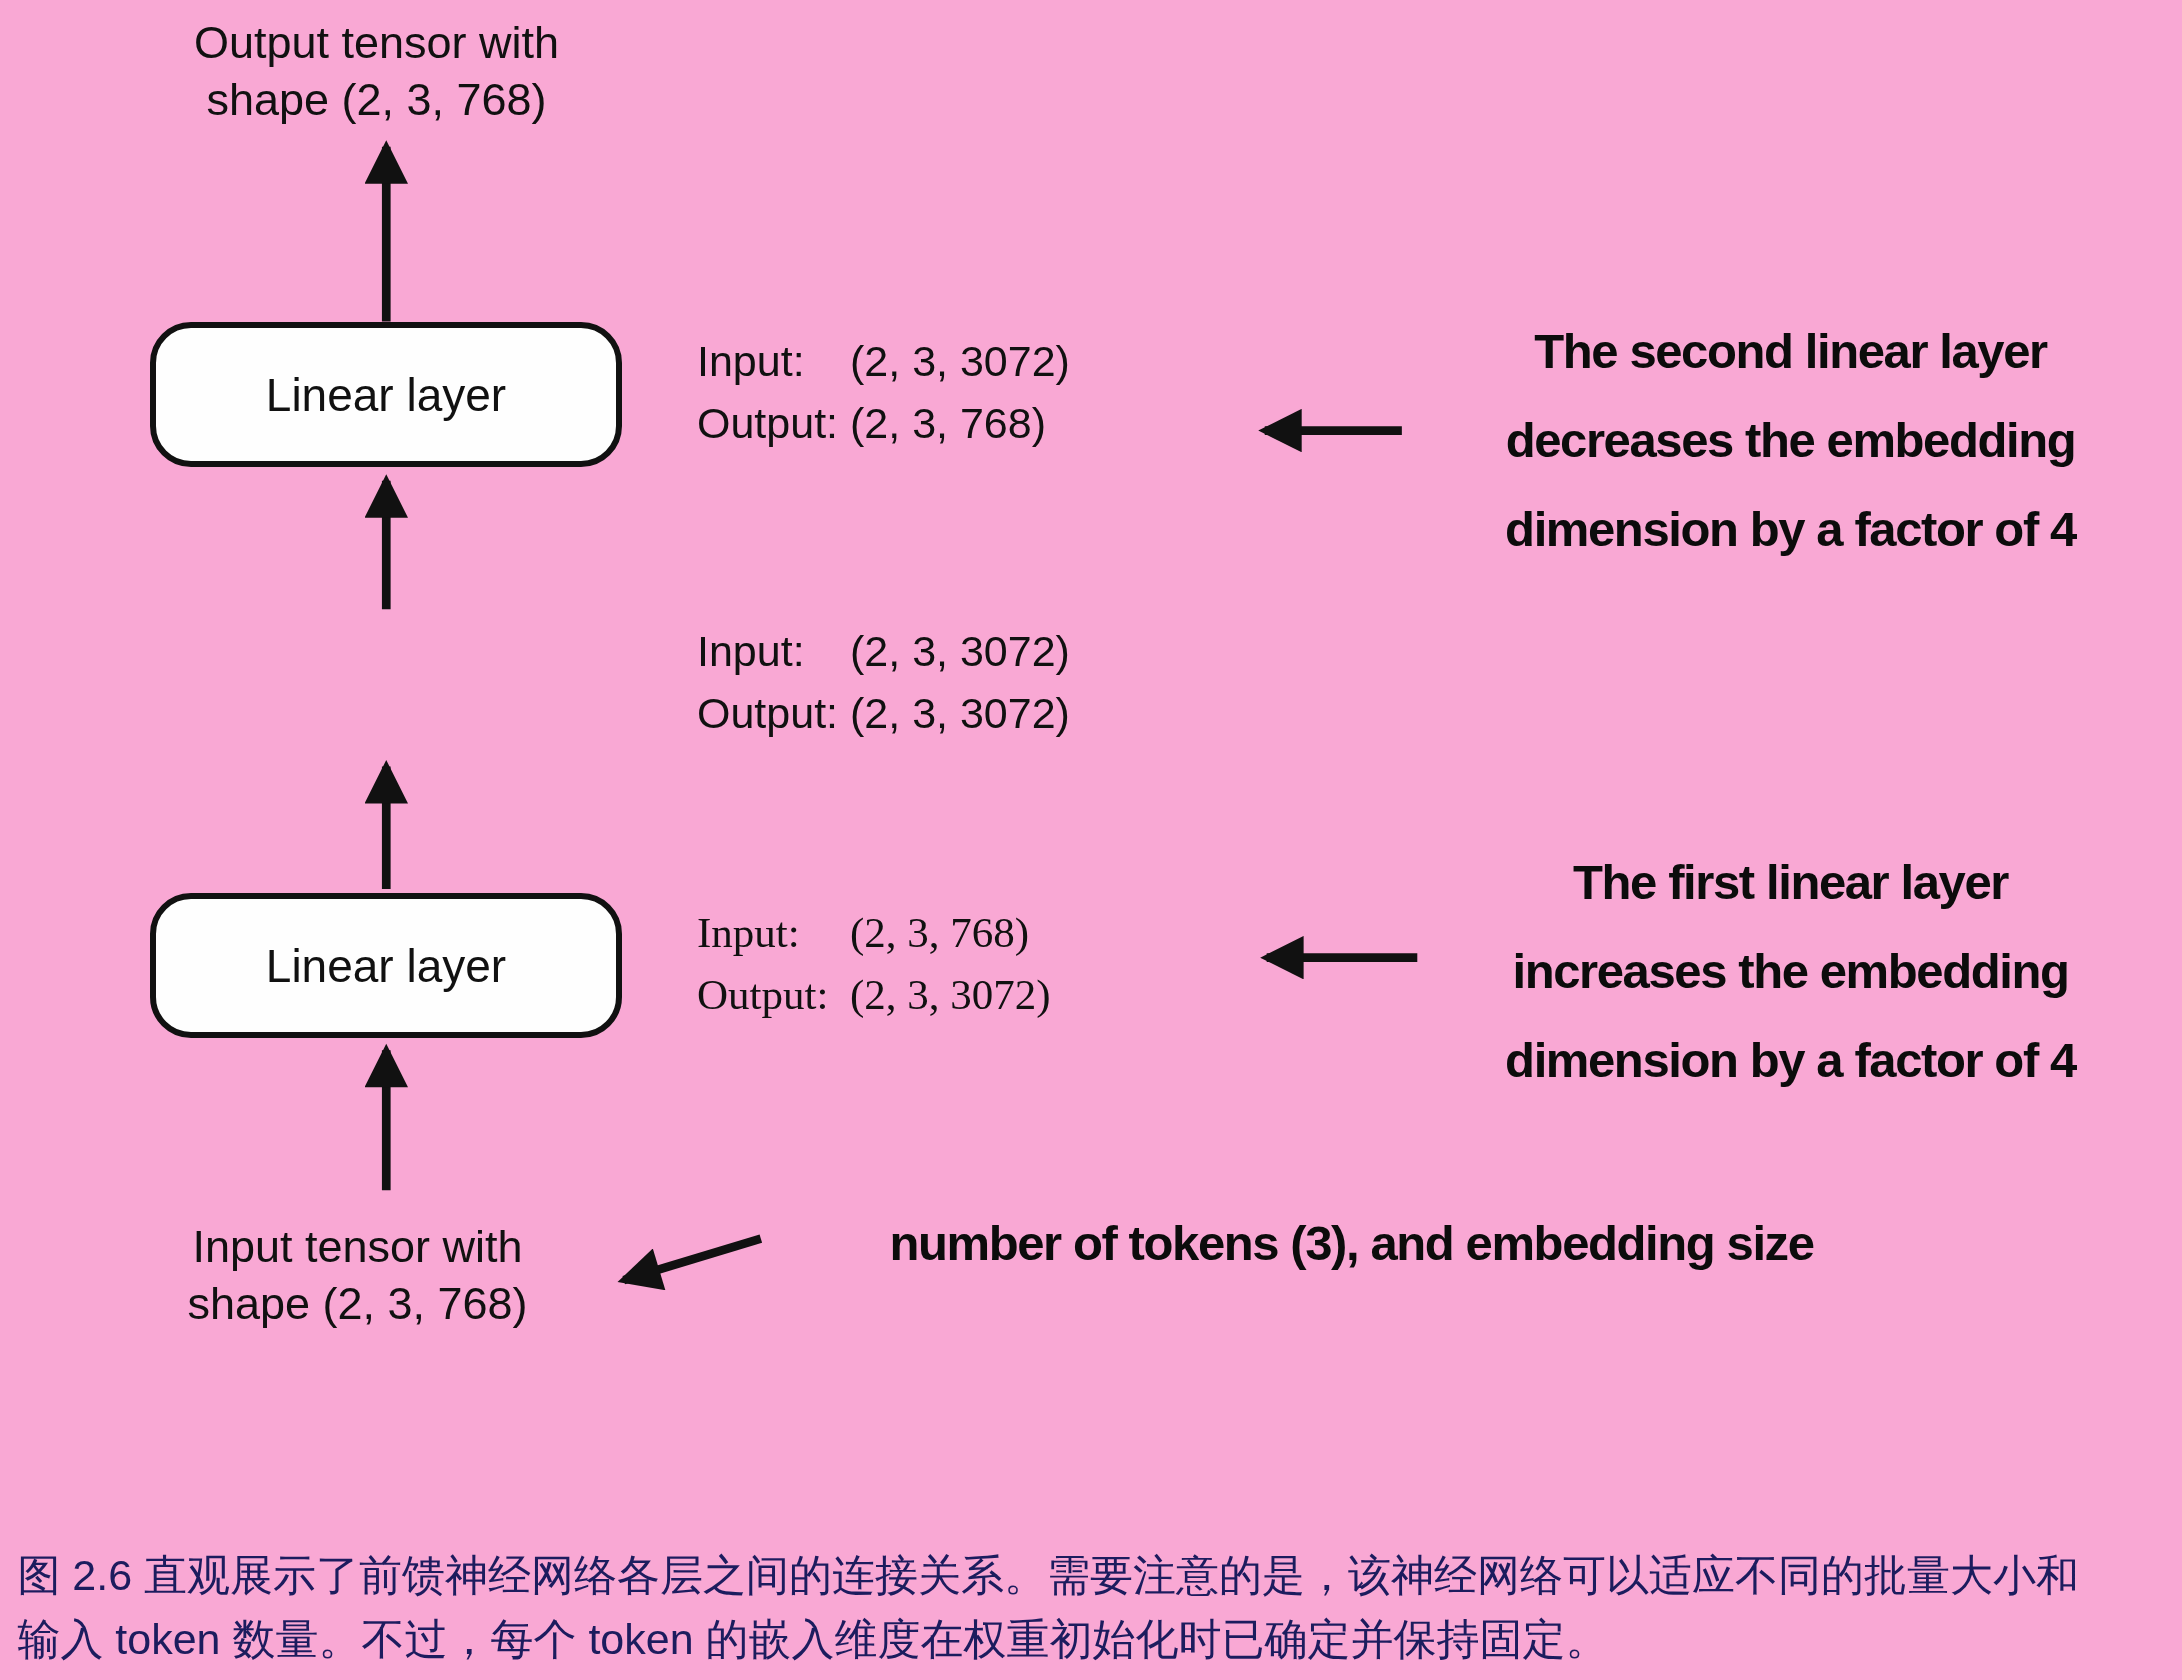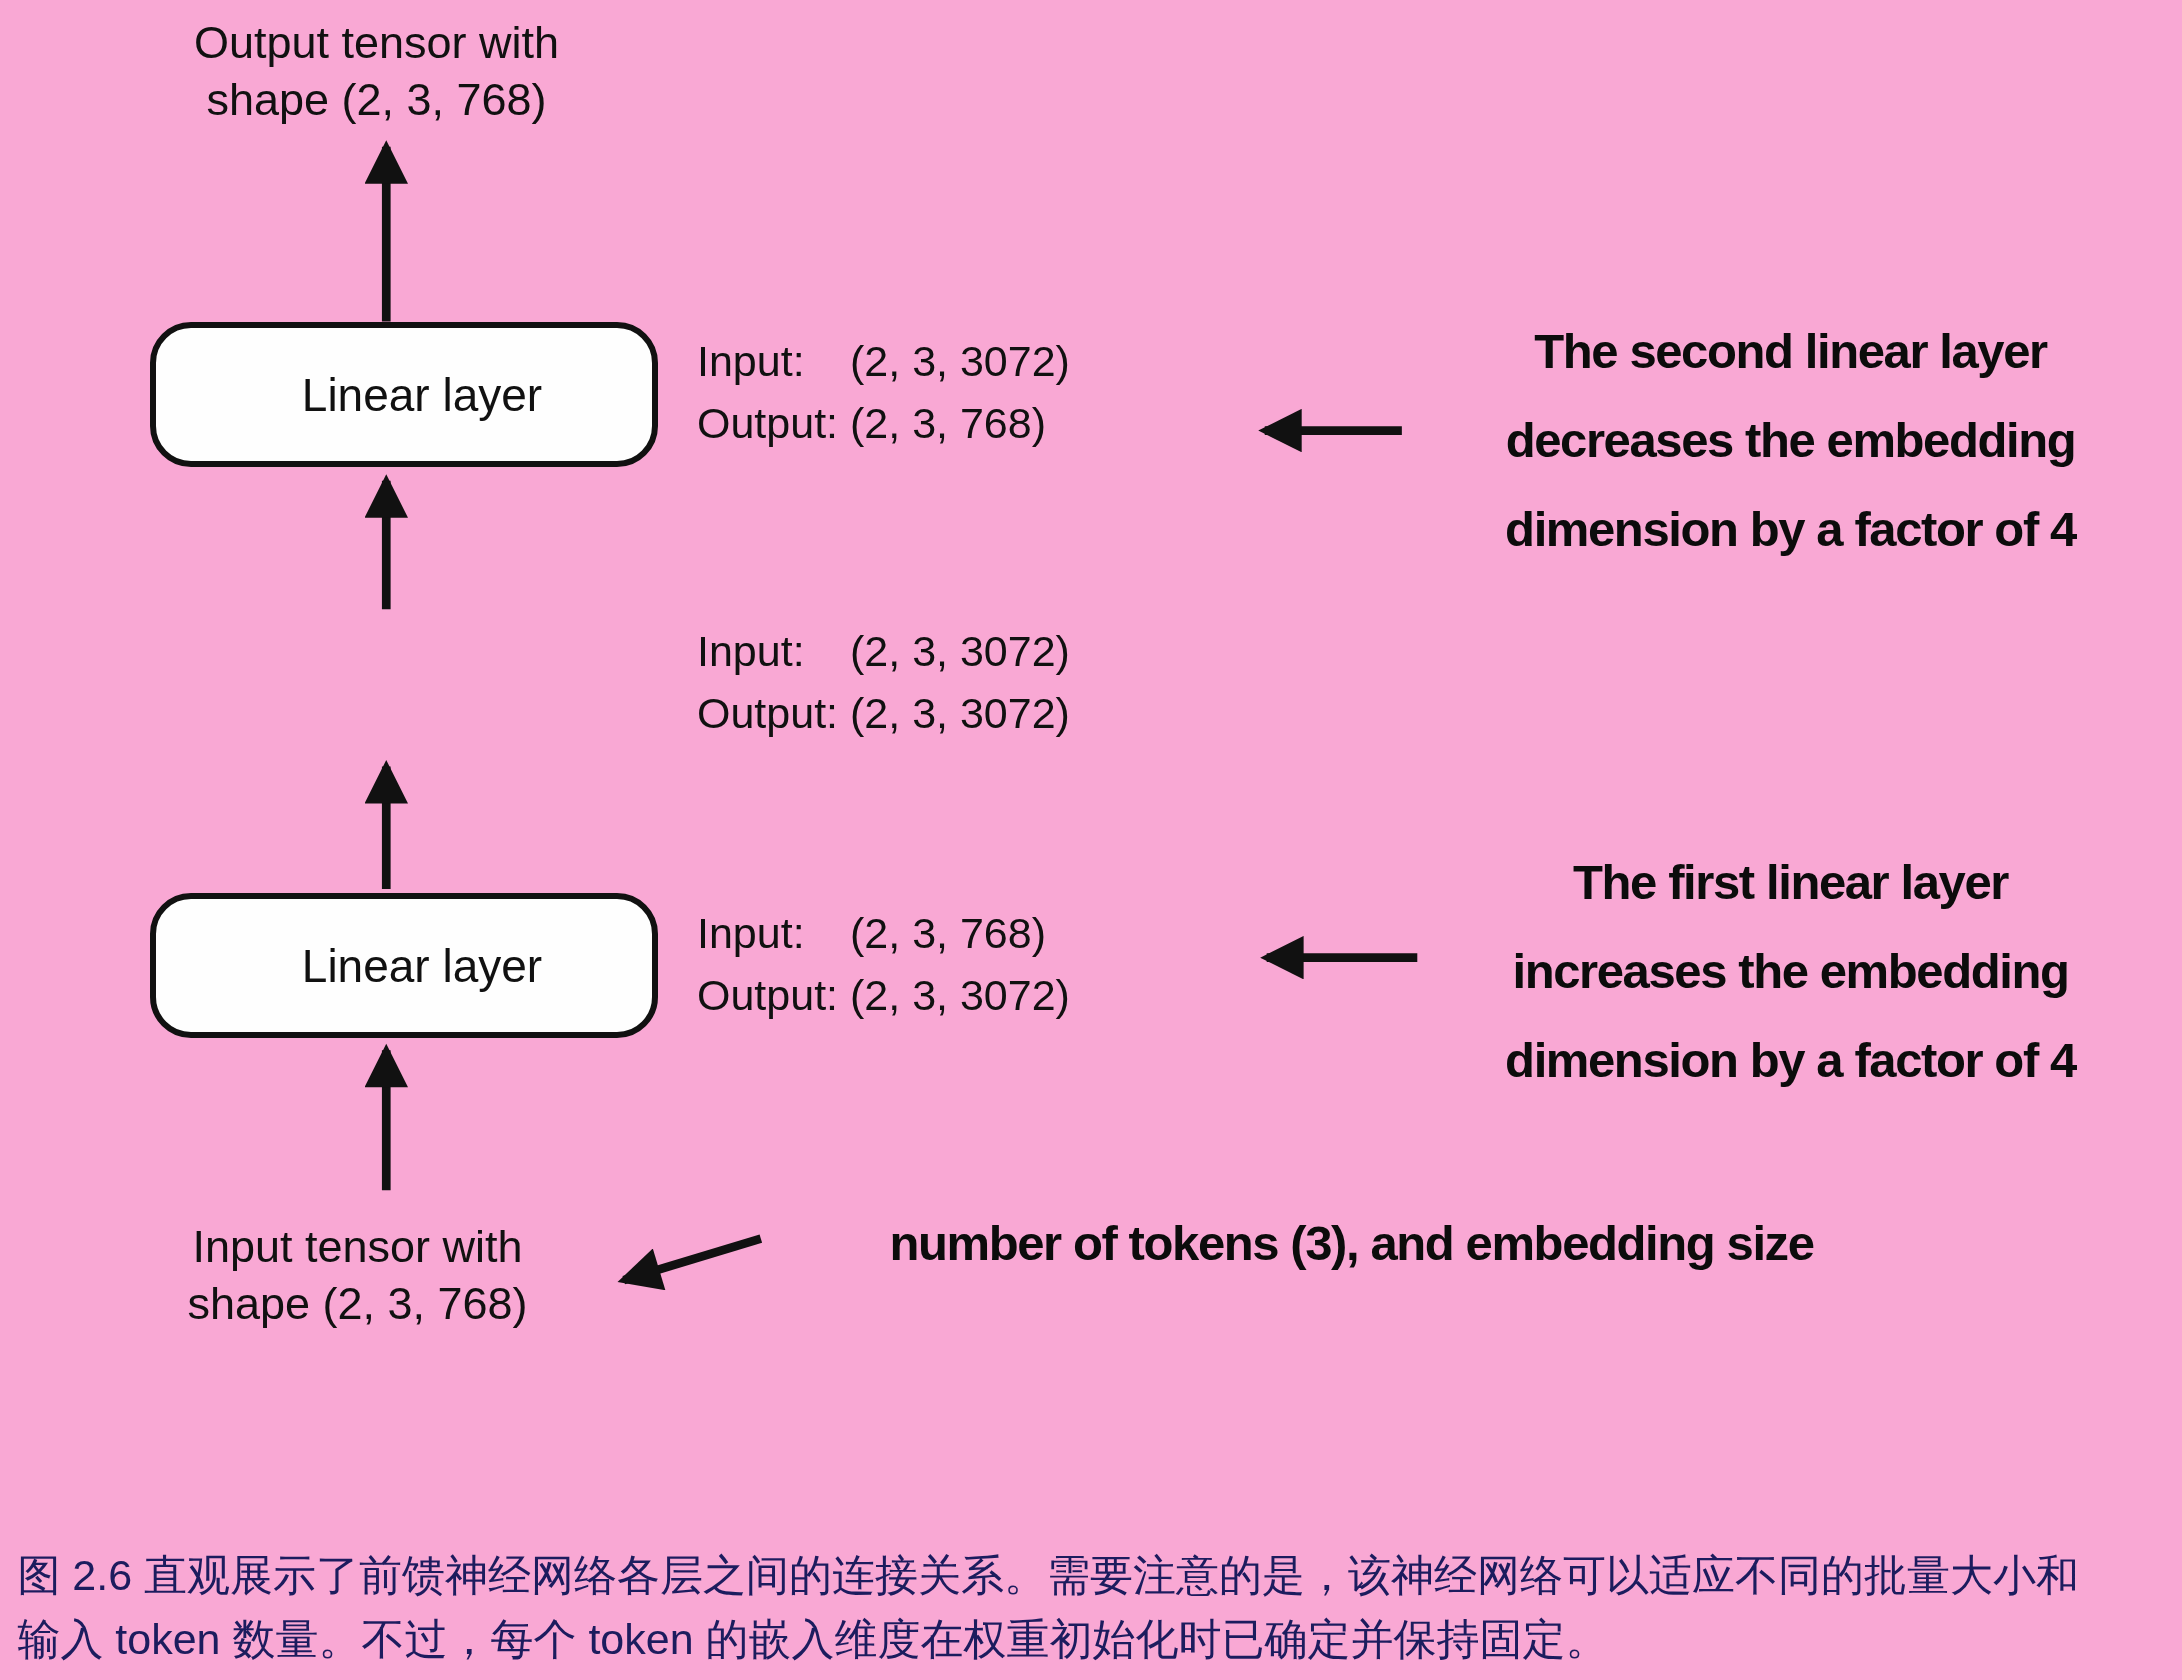--- a/index.html
+++ b/index.html
@@ -28,38 +28,37 @@
   .node-box{
     position:absolute;
     left:150px;width:460px;height:133px;
     border:6.8px solid #111;
     border-radius:41px;
     background:#fefefe;
     display:flex;align-items:center;justify-content:center;
     font-size:46px;
     color:#111;
     z-index:2;
-    padding-left:36px;
   }
   #box-linear-2{top:322px;}
   #box-gelu{top:611px;}
   #box-linear-1{top:893px;}
 
   
   .io{
     position:absolute;
     left:697px;
     font-size:43px;
     line-height:62px;
     white-space:nowrap;
     color:#111;
   }
   #io-linear-2{top:330px;}
   #io-gelu{top:620px;}
-  #io-linear-1{top:902px;}
+  #io-linear-1{top:902px;font-family:Liberation Serif, serif;}
   .io-label{display:inline-block;width:153px;}
 
   
   .annotation{
     position:absolute;
     text-align:center;
     font-weight:700;
     font-size:49px;
     line-height:89px;
     letter-spacing:-1.4px;

